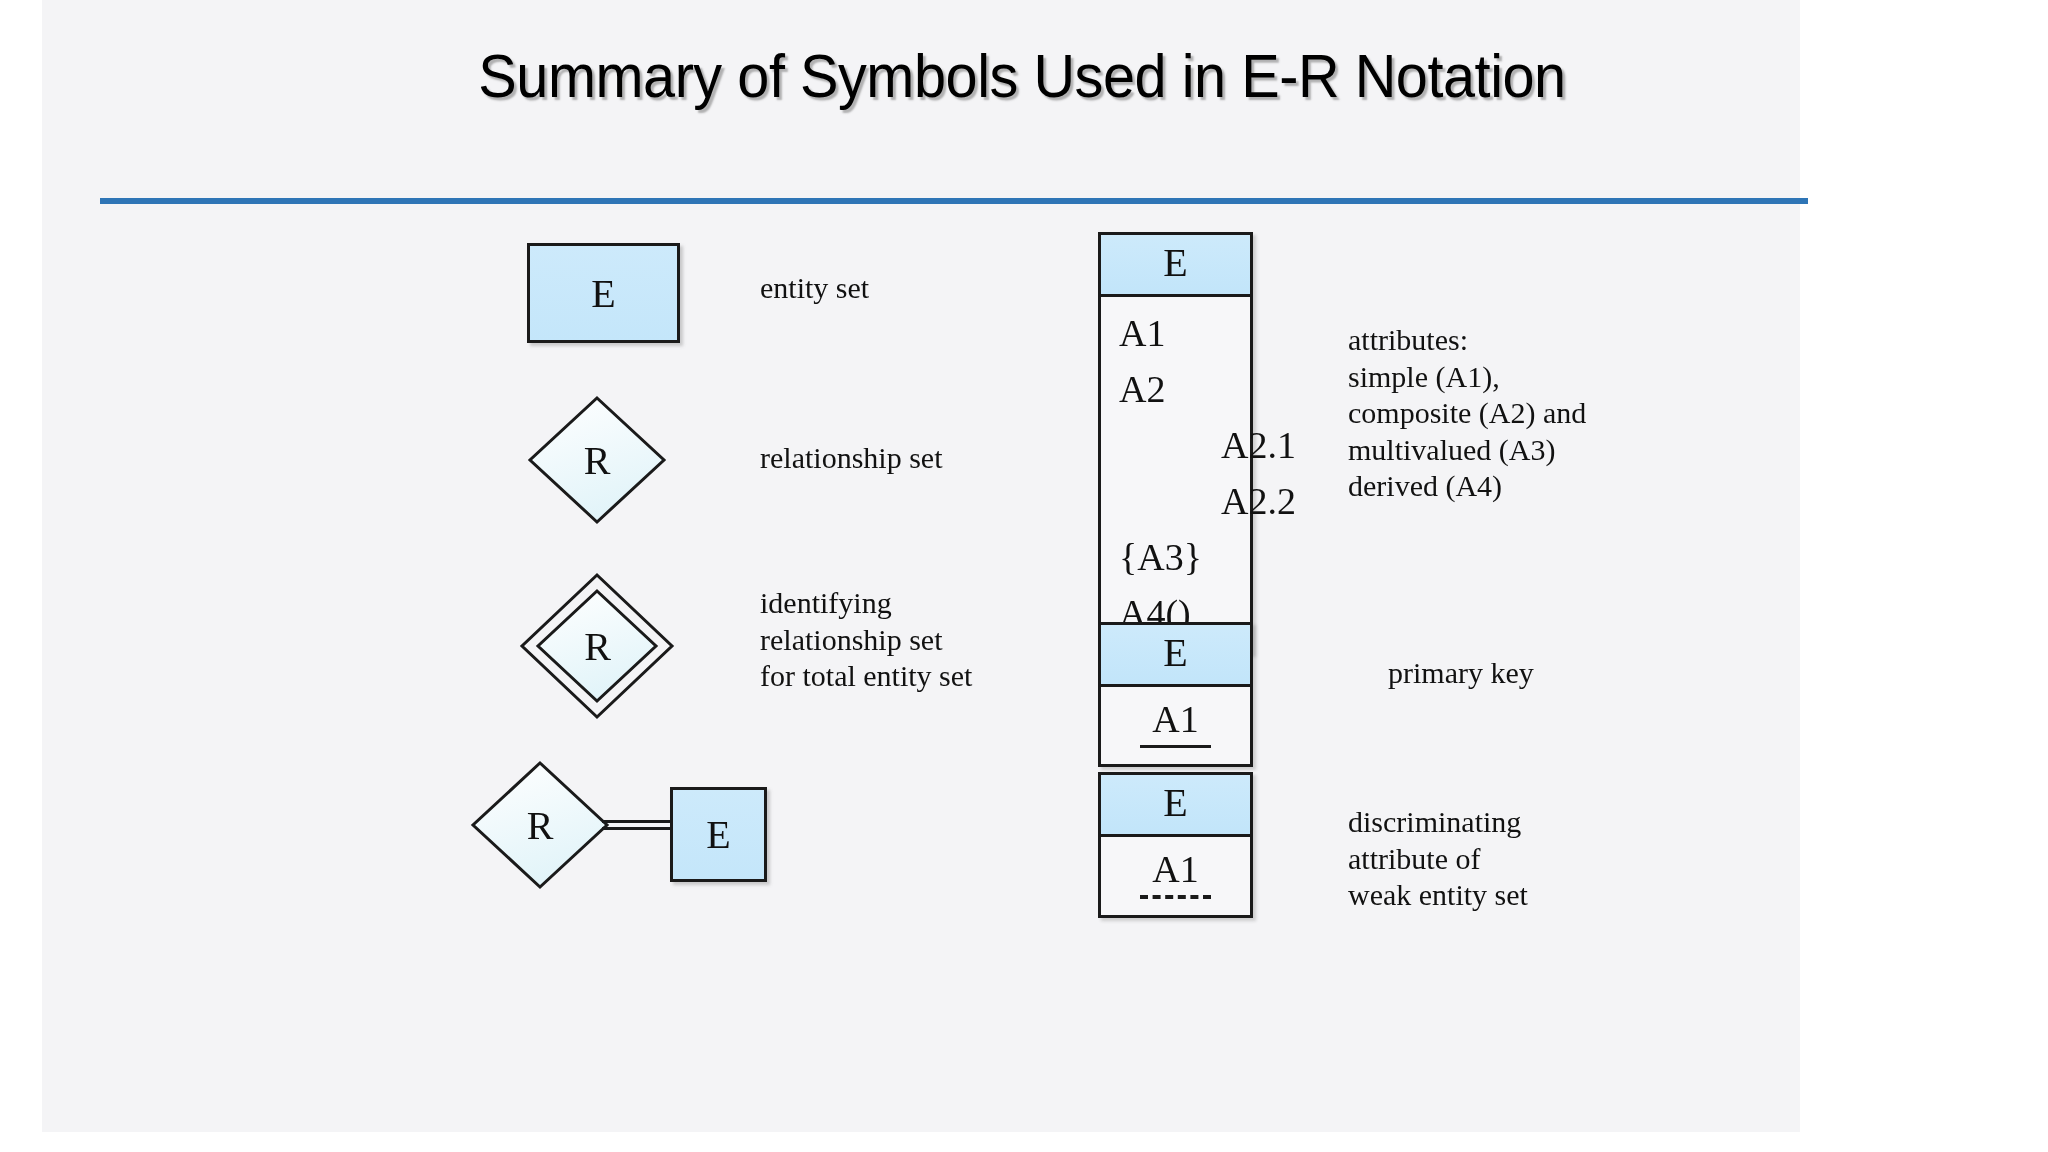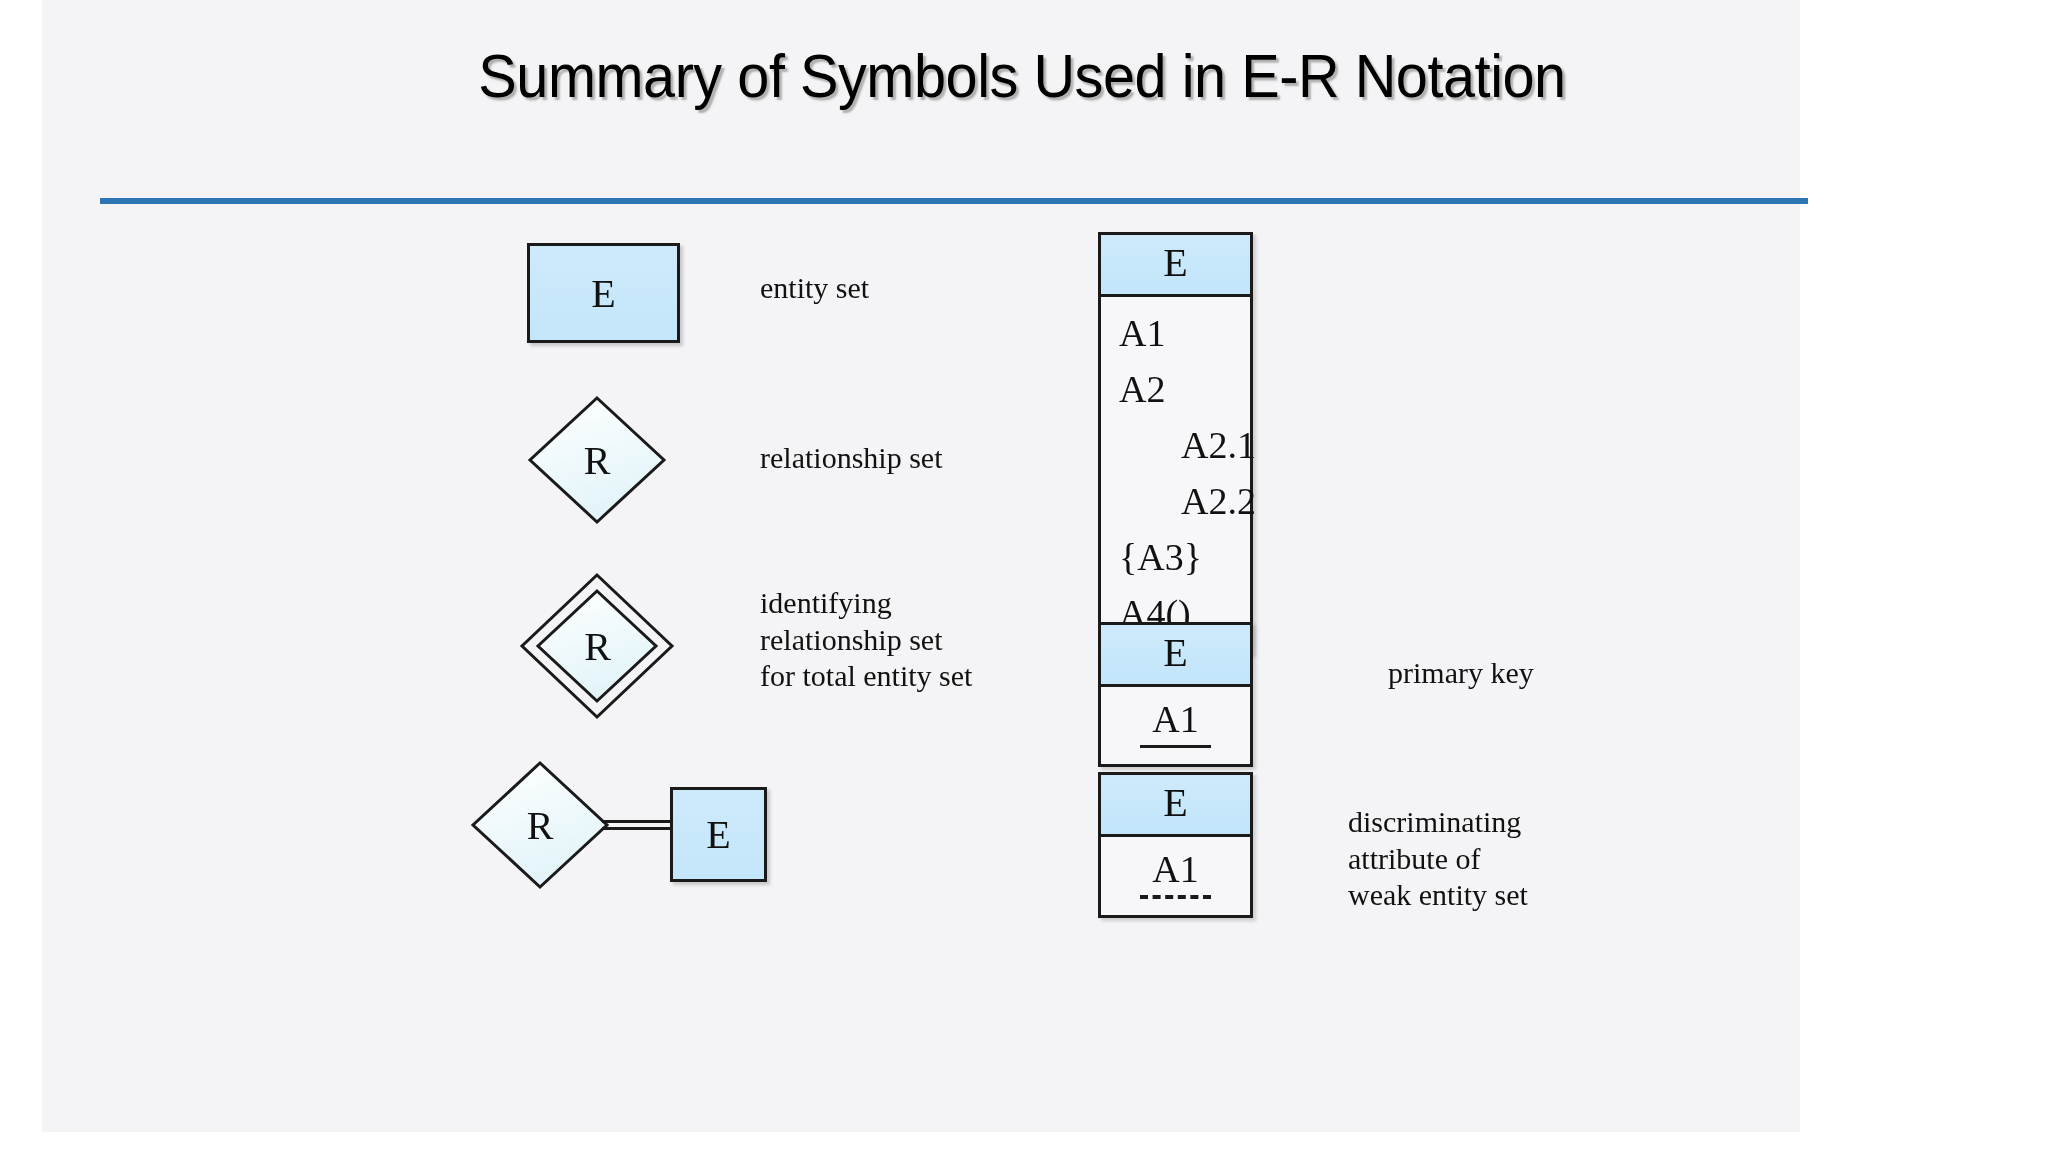--- a/index.html
+++ b/index.html
@@ -115,21 +115,21 @@
     color: #111111;
     padding: 4px 0 8px 0;
   }
   .attr-body { padding: 8px 0 10px 0; }
   .attr-row {
     font-size: 38px;
     color: #111111;
     padding: 6px 0 6px 18px;
     white-space: pre;
   }
-  .attr-row.indent { padding-left: 80px; }
+  .attr-row.indent { padding-left: 80px; margin-left: 40px; }
 
   .key-body {
     padding: 10px 0 16px 0;
     text-align: center;
   }
   .key-val {
     display: inline-block;
     font-size: 38px;
     color: #111111;
     padding: 0 12px 4px 12px;
@@ -225,20 +225,25 @@
     <div class="attr-head">E</div>
     <div class="attr-body">
       <div class="attr-row">A1</div>
       <div class="attr-row">A2</div>
       <div class="attr-row indent">A2.1</div>
       <div class="attr-row indent">A2.2</div>
       <div class="attr-row">{A3}</div>
       <div class="attr-row">A4()</div>
     </div>
   </div>
+  <div class="caption" style="left:1348px; top:322px;">attributes:
+simple (A1),
+composite (A2) and
+multivalued (A3)
+derived (A4)</div>
 
   <div class="attr-table" style="left:1098px; top:622px; width:155px;">
     <div class="attr-head">E</div>
     <div class="key-body">
       <span class="key-val solid">A1</span>
     </div>
   </div>
   <div class="caption" style="left:1348px; top:655px;margin-left:40px;">primary key</div>
 
   <div class="attr-table" style="left:1098px; top:772px; width:155px;">

